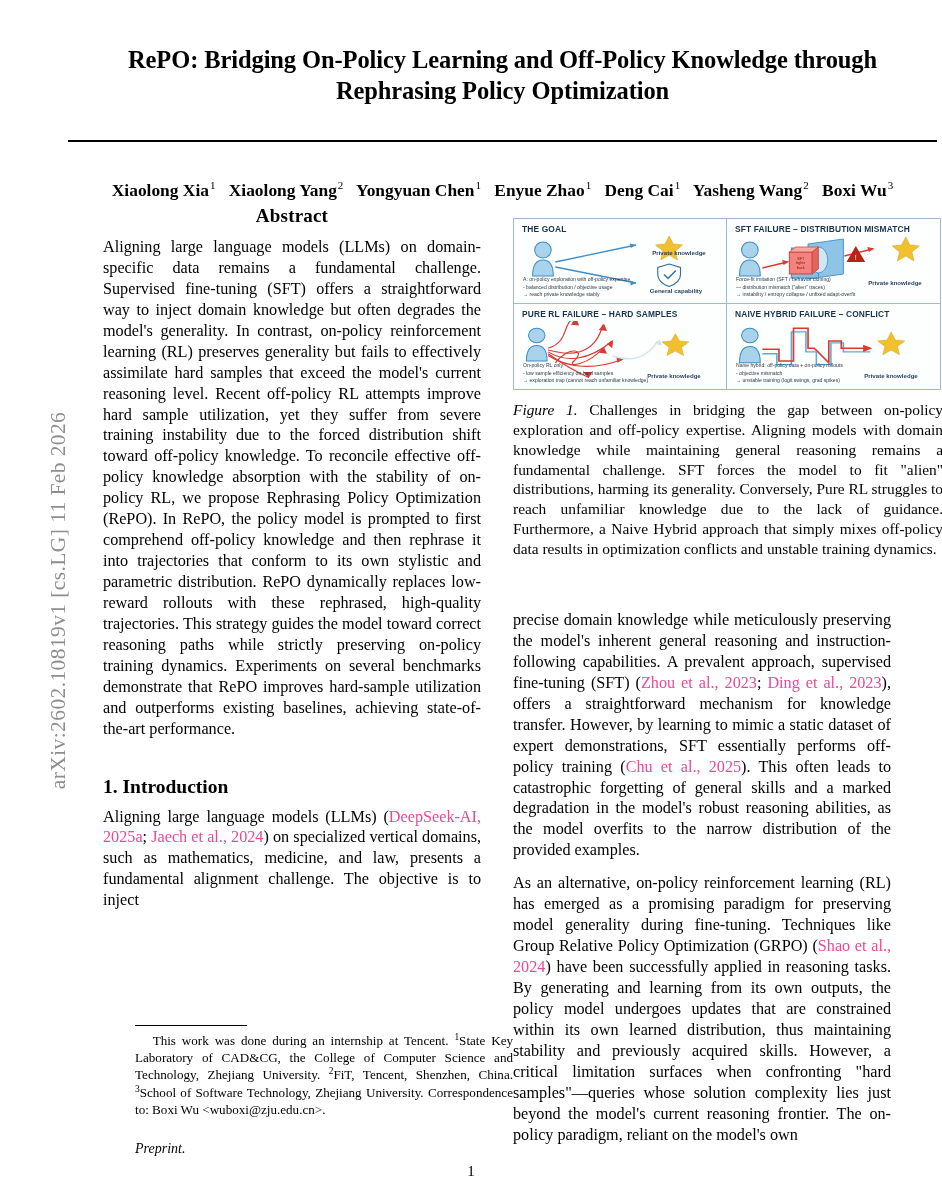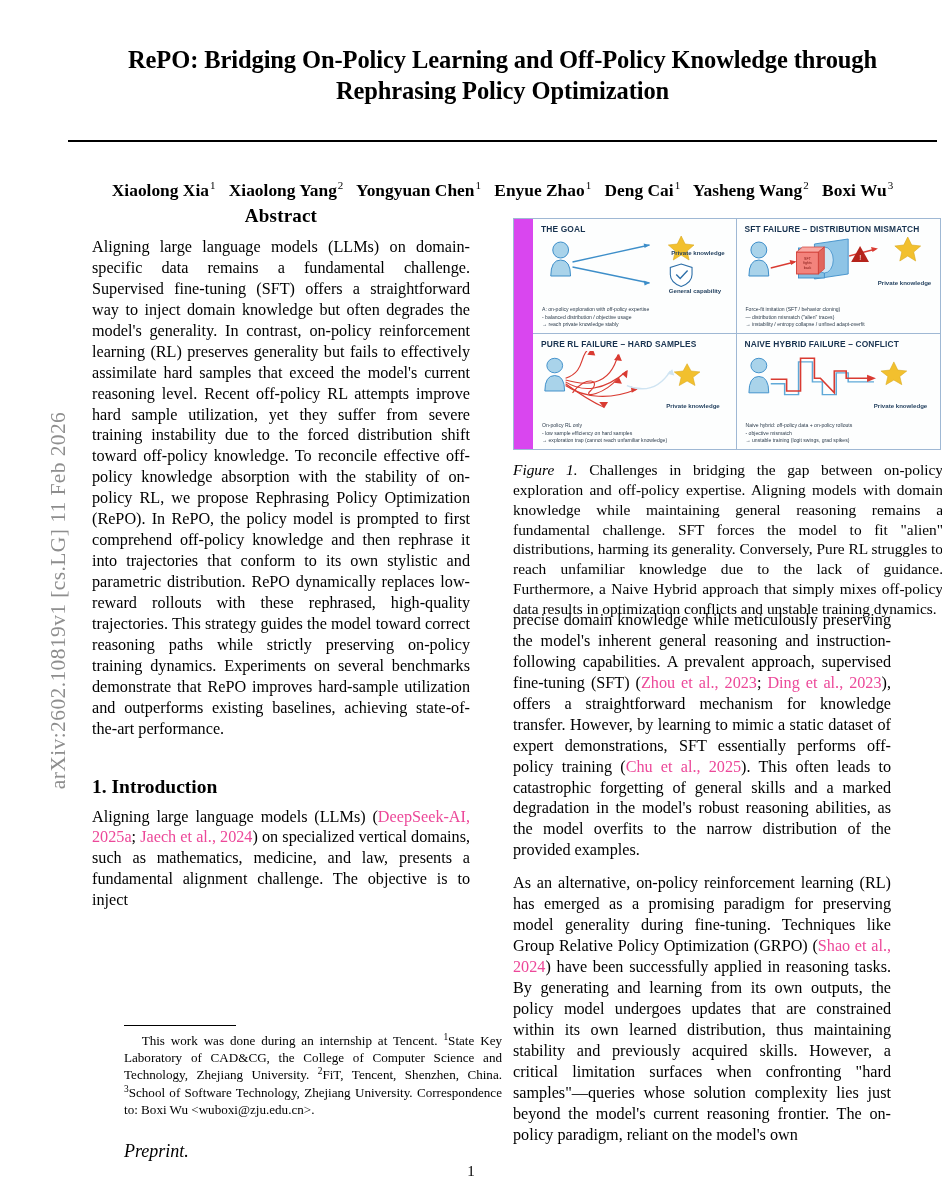--- a/index.html
+++ b/index.html
@@ -76,21 +76,21 @@
     top: 205px;
     left: 0;
     width: 879px;
     height: 995px;
   }
   .col {
     position: absolute;
     top: 0;
     width: 378px;
   }
-  .col-left  { left: 29px; }
+  .col-left  { left: 40px; }
   .col-right { left: 450px; }
 
   .abstract-head {
     text-align: center;
     font-size: 19px;
     font-weight: bold;
     margin: 0 0 10px 0;
     letter-spacing: 0.2px;
   }
   p.body {
@@ -124,44 +124,43 @@
   }
   .footnote {
     margin: 0;
     font-size: 13.1px;
     line-height: 1.265;
     text-align: justify;
   }
   .footnote sup { font-size: 9.4px; }
   .preprint {
     margin: 22px 0 0 0;
-    font-size: 18px;
+    font-size: 14px;
     font-style: italic;
   }
 
   .cite { color: #ec4899; }
 
   
   .figure-box {
     position: absolute;
     left: 450px;
     top: 13px;
     width: 430px;
   }
   .fig-frame {
     width: 428px;
-    height: 232px;
+    height: 172px;
     border: 1.4px solid #9fb8d4;
-    background: #d946ef;
+    background: #bef264;
     box-sizing: border-box;
     display: grid;
     grid-template-columns: 1fr 1fr;
     grid-template-rows: 1fr 1fr;
     position: relative;
-    padding-left: 19px;
   }
   .quad {
     position: relative;
     box-sizing: border-box;
     overflow: hidden;
     padding: 6px 7px 4px 8px;
     background: #fdfefe;
   }
   .quad.b-right { border-right: 1.2px solid #9fb8d4; }
   .quad.b-bottom { border-bottom: 1.2px solid #9fb8d4; }

